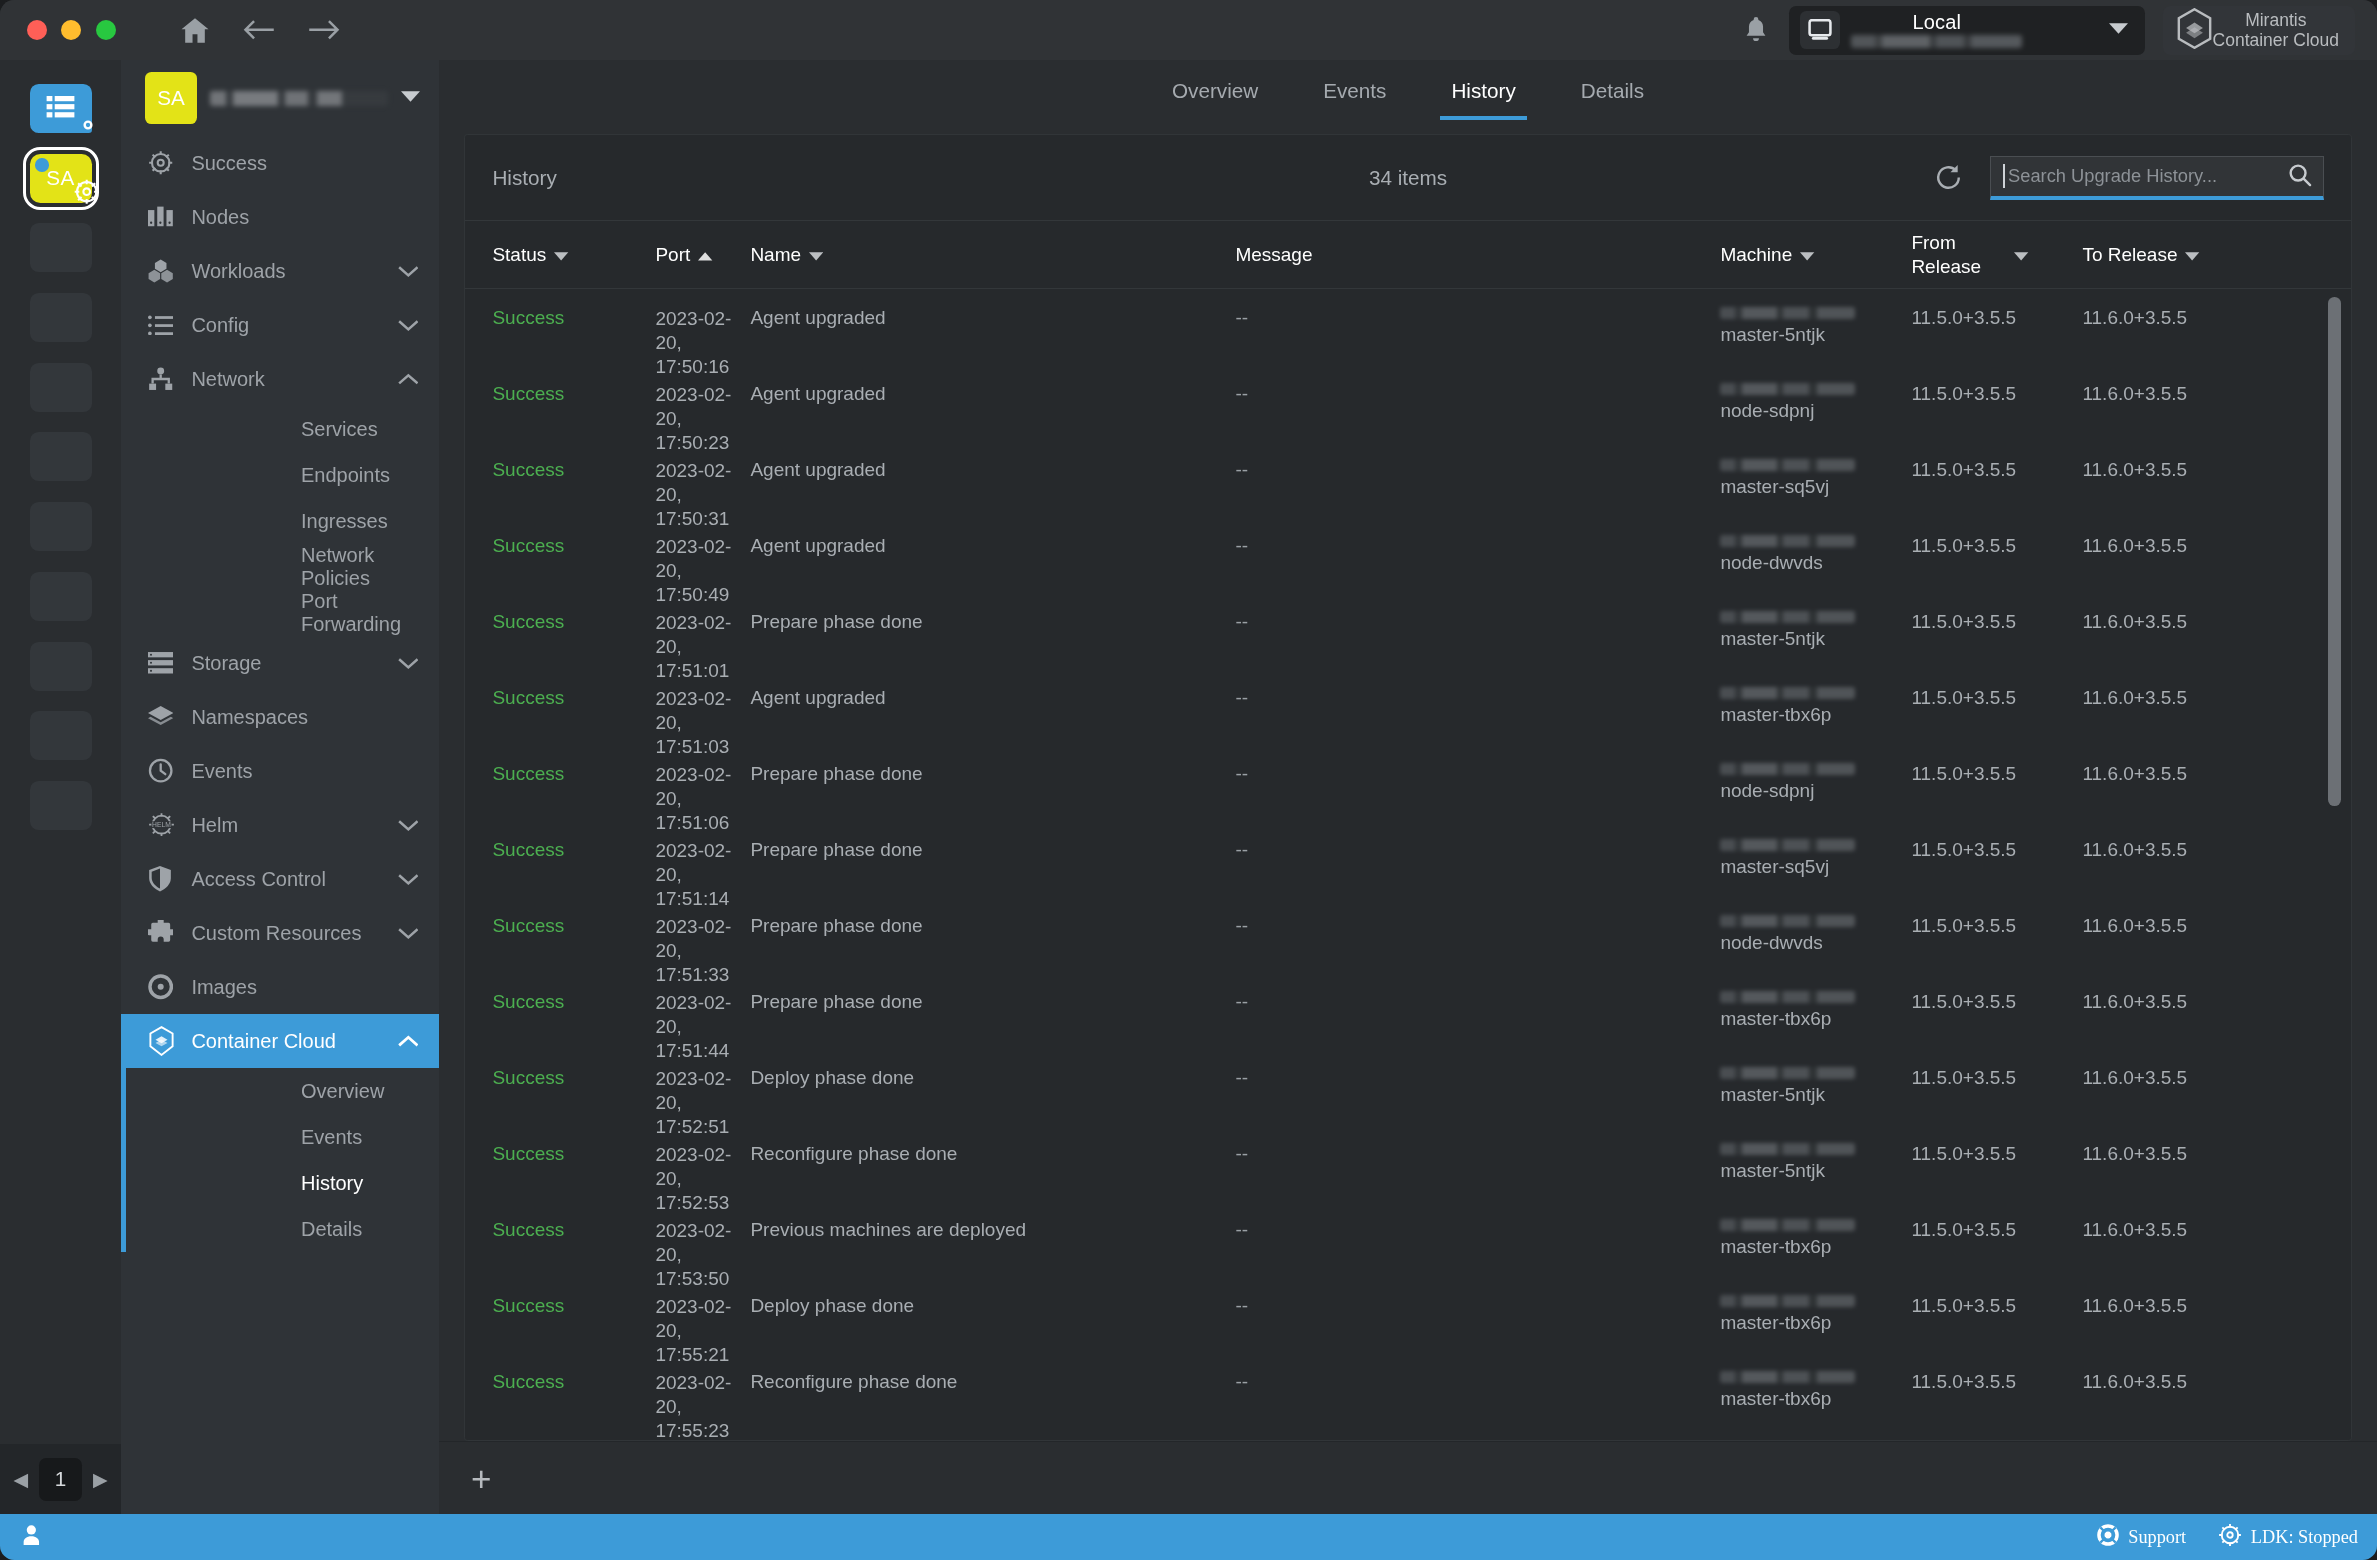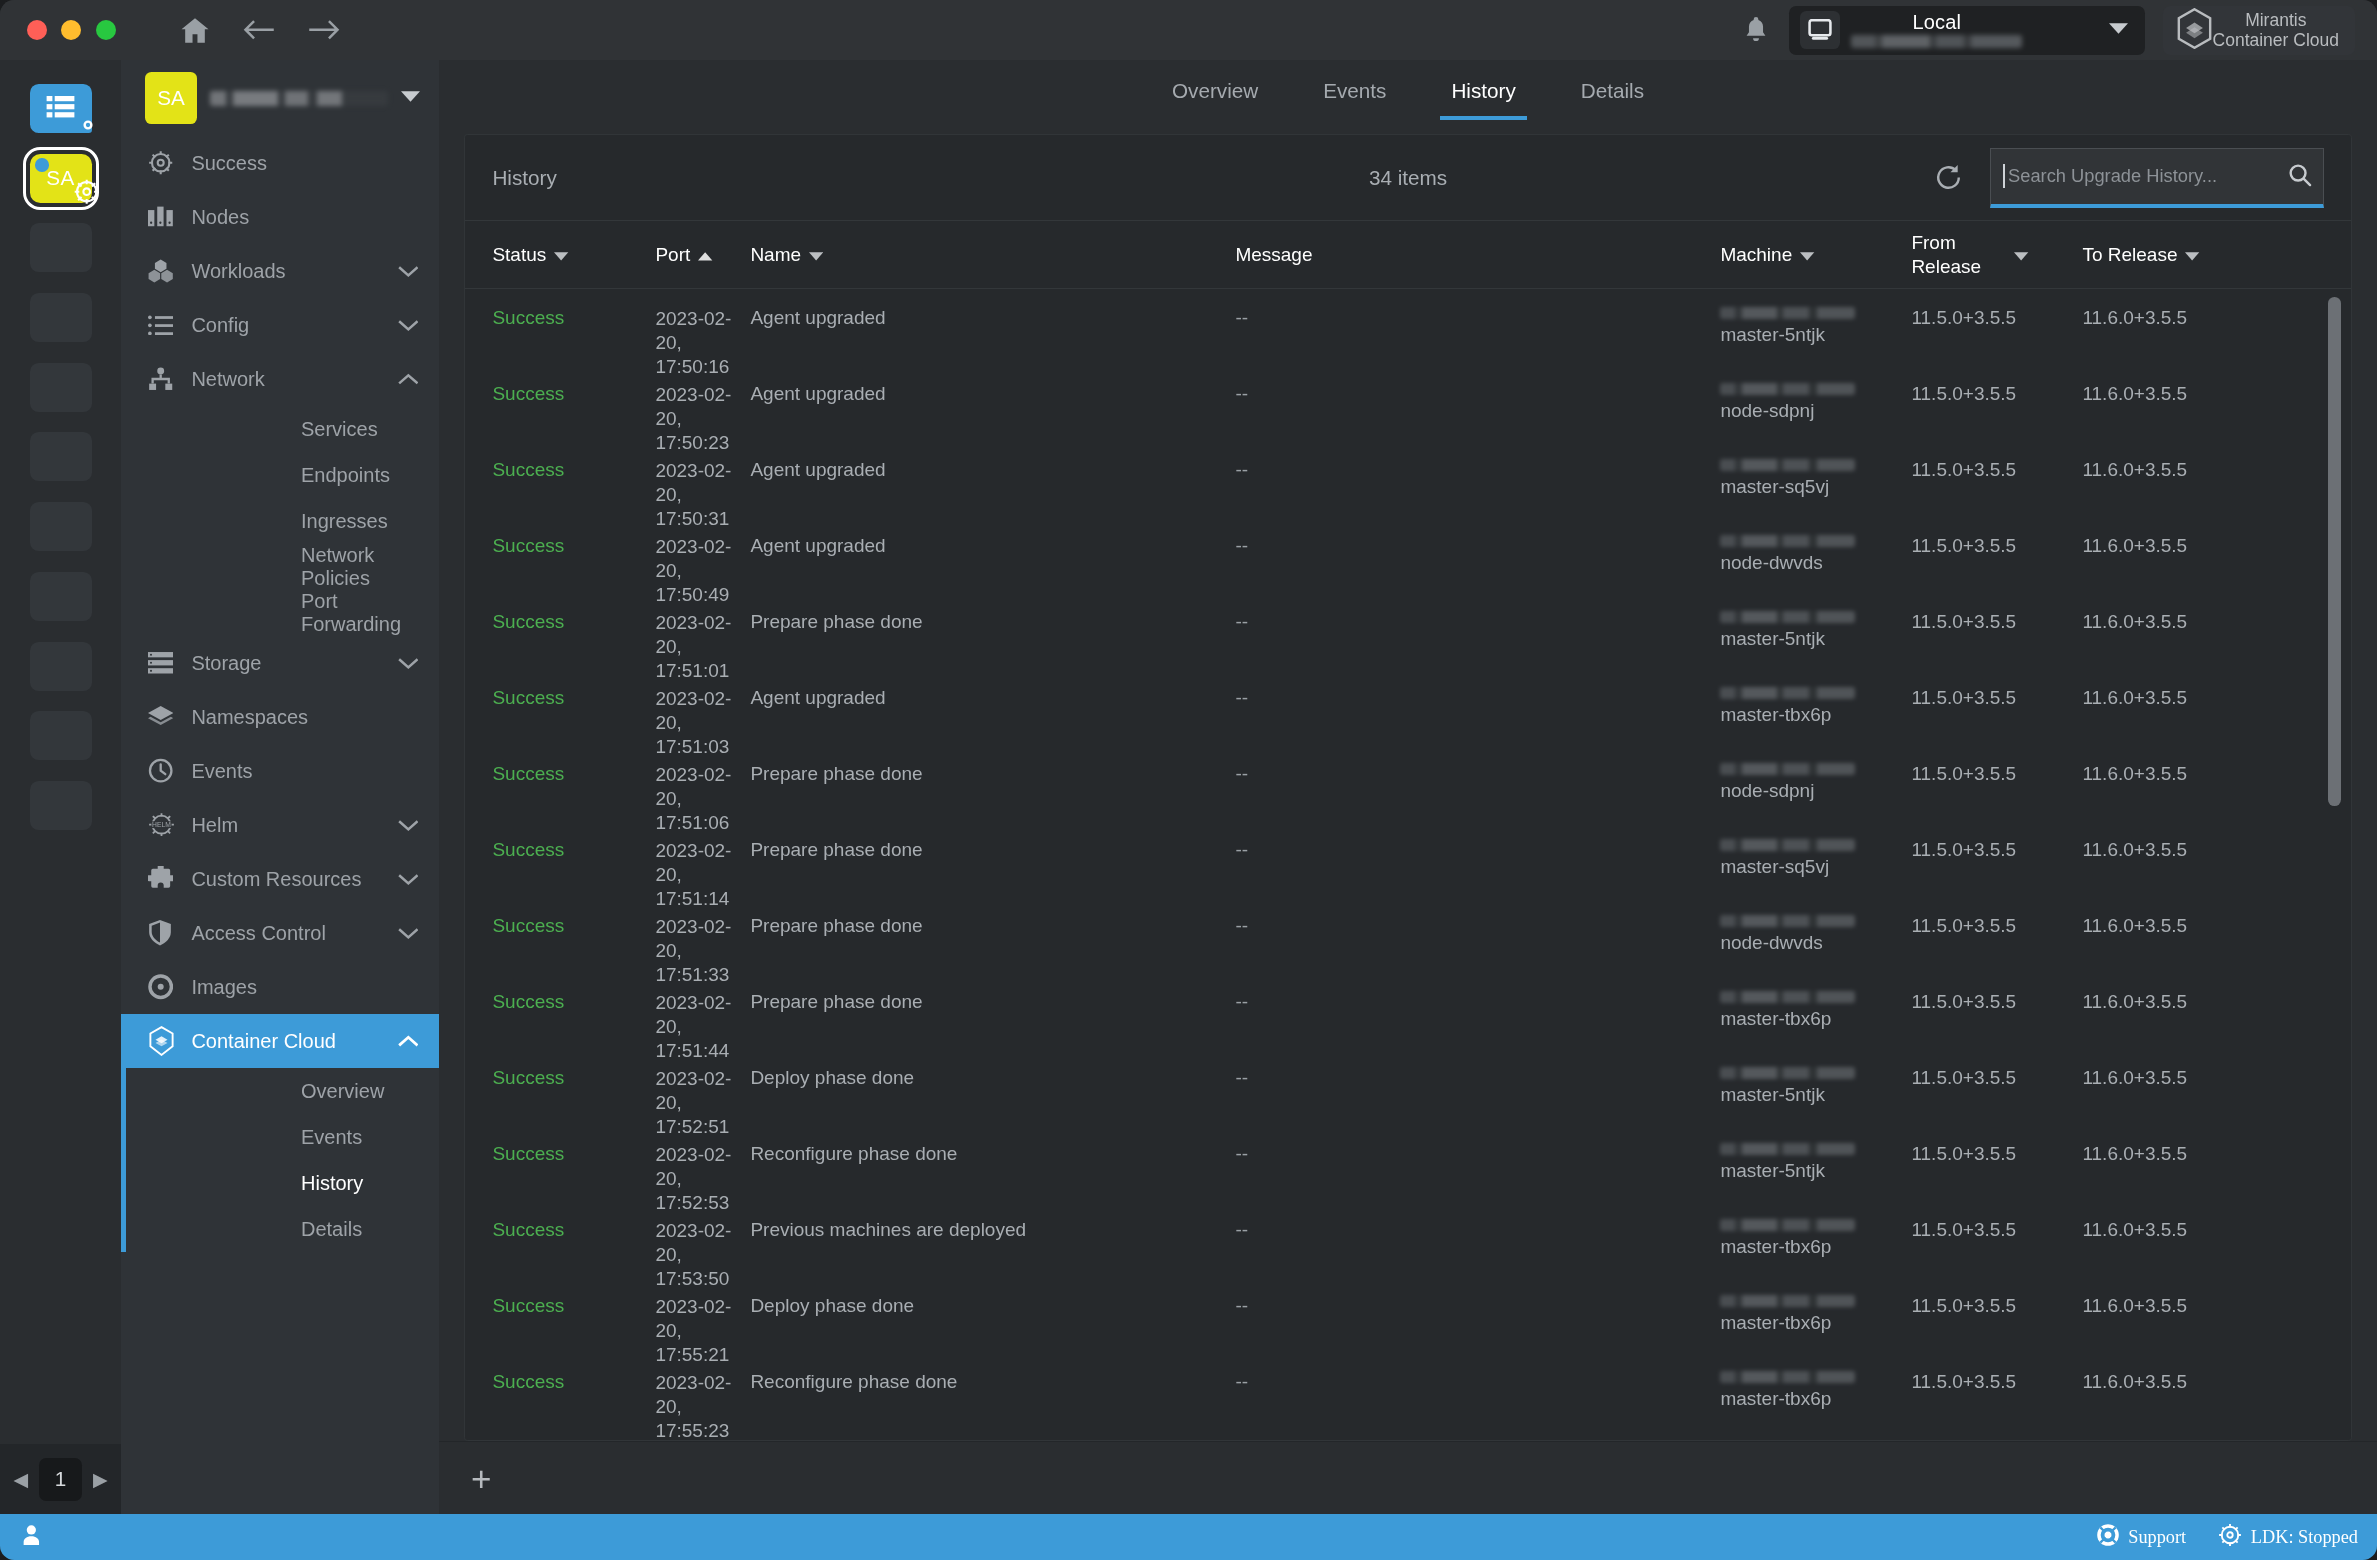--- a/index.html
+++ b/index.html
@@ -151,21 +151,21 @@
   }
   .panel-head {
     height: 86px; flex: 0 0 86px; display: flex; align-items: center;
     padding: 0 27px; border-bottom: 0.8px solid #33373a; position: relative;
   }
   .panel-title { color: #a9aeb3; font-size: 20.7px; }
   .panel-count { color: #a9aeb3; font-size: 20.7px; position: absolute; left: 50%; transform: translateX(-50%); }
   .panel-tools { margin-left: auto; display: flex; align-items: center; gap: 24px; }
   .refresh-btn { width: 35px; height: 35px; display:flex; align-items:center; justify-content:center; }
   .search-box {
-    width: 334px; height: 60px; background: #313437;
+    width: 334px; height: 44px; background: #313437;
     border: 0.8px solid #4a4e52; border-bottom: 4px solid #3d9bd8;
     display: flex; align-items: center; padding: 0 11px 0 12.7px;
   }
   .search-box .caret { width: 1.6px; height: 24px; background: #cfd3d7; margin-right: 3.2px; }
   .search-ph { color: #8d9297; font-size: 18.3px; flex: 1; }
 
   .thead {
     height: 68px; flex: 0 0 68px; display: flex; align-items: center;
     border-bottom: 0.8px solid #33373a; color: #ffffff; font-size: 19px;
     padding-left: 27px; padding-right: 0;
@@ -505,40 +505,40 @@
           <span class="lbl">Helm</span>
           <span class="chev">
             <svg width="20.7" height="12.7" viewBox="0 0 18 11">
                 <path fill="none" stroke="#9ea3a8" stroke-width="2.2" d="M1 2l8 7 8-7"></path>
               </svg>
           </span>
         </div>
 
         <div class="nav-item">
           <span class="ico">
-            <svg width="25.4" height="25.4" viewBox="0 0 22 22">
-              <path fill="#9ea3a8" d="M8.4 0.6a2.6 2.6 0 0 1 5.2 0v1.8h4.2A1.4 1.4 0 0 1 19.2 3.8v4.2h1.8a2.6 2.6 0 0 1 0 5.2h-1.8v4.2a1.4 1.4 0 0 1-1.4 1.4h-4.2v-1.8a2.6 2.6 0 1 0-5.2 0v1.8H4.2a1.4 1.4 0 0 1-1.4-1.4v-4.2H1a2.6 2.6 0 0 1 0-5.2h1.8V3.8a1.4 1.4 0 0 1 1.4-1.4h4.2z"></path>
-            </svg>
-          </span>
-          <span class="lbl">Custom Resources</span>
+            <svg width="24" height="25.4" viewBox="0 0 20 22">
+              <path fill="#9ea3a8" d="M10 0 19.4 3.4v7c0 5-4 9.4-9.4 11.6C4.6 19.8.6 15.4.6 10.4v-7z"></path>
+              <path fill="#2f3337" d="M10 2.2V19.5C5.9 17.5 2.8 13.9 2.8 10.1V4.9z"></path>
+            </svg>
+          </span>
+          <span class="lbl">Access Control</span>
           <span class="chev">
             <svg width="20.7" height="12.7" viewBox="0 0 18 11">
                 <path fill="none" stroke="#9ea3a8" stroke-width="2.2" d="M1 2l8 7 8-7"></path>
               </svg>
           </span>
         </div>
 
         <div class="nav-item">
           <span class="ico">
-            <svg width="24" height="25.4" viewBox="0 0 20 22">
-              <path fill="#9ea3a8" d="M10 0 19.4 3.4v7c0 5-4 9.4-9.4 11.6C4.6 19.8.6 15.4.6 10.4v-7z"></path>
-              <path fill="#2f3337" d="M10 2.2V19.5C5.9 17.5 2.8 13.9 2.8 10.1V4.9z"></path>
-            </svg>
-          </span>
-          <span class="lbl">Access Control</span>
+            <svg width="25.4" height="25.4" viewBox="0 0 22 22">
+              <path fill="#9ea3a8" d="M8.4 0.6a2.6 2.6 0 0 1 5.2 0v1.8h4.2A1.4 1.4 0 0 1 19.2 3.8v4.2h1.8a2.6 2.6 0 0 1 0 5.2h-1.8v4.2a1.4 1.4 0 0 1-1.4 1.4h-4.2v-1.8a2.6 2.6 0 1 0-5.2 0v1.8H4.2a1.4 1.4 0 0 1-1.4-1.4v-4.2H1a2.6 2.6 0 0 1 0-5.2h1.8V3.8a1.4 1.4 0 0 1 1.4-1.4h4.2z"></path>
+            </svg>
+          </span>
+          <span class="lbl">Custom Resources</span>
           <span class="chev">
             <svg width="20.7" height="12.7" viewBox="0 0 18 11">
                 <path fill="none" stroke="#9ea3a8" stroke-width="2.2" d="M1 2l8 7 8-7"></path>
               </svg>
           </span>
         </div>
 
         <div class="nav-item">
           <span class="ico">
             <svg width="25.4" height="25.4" viewBox="0 0 22 22">

